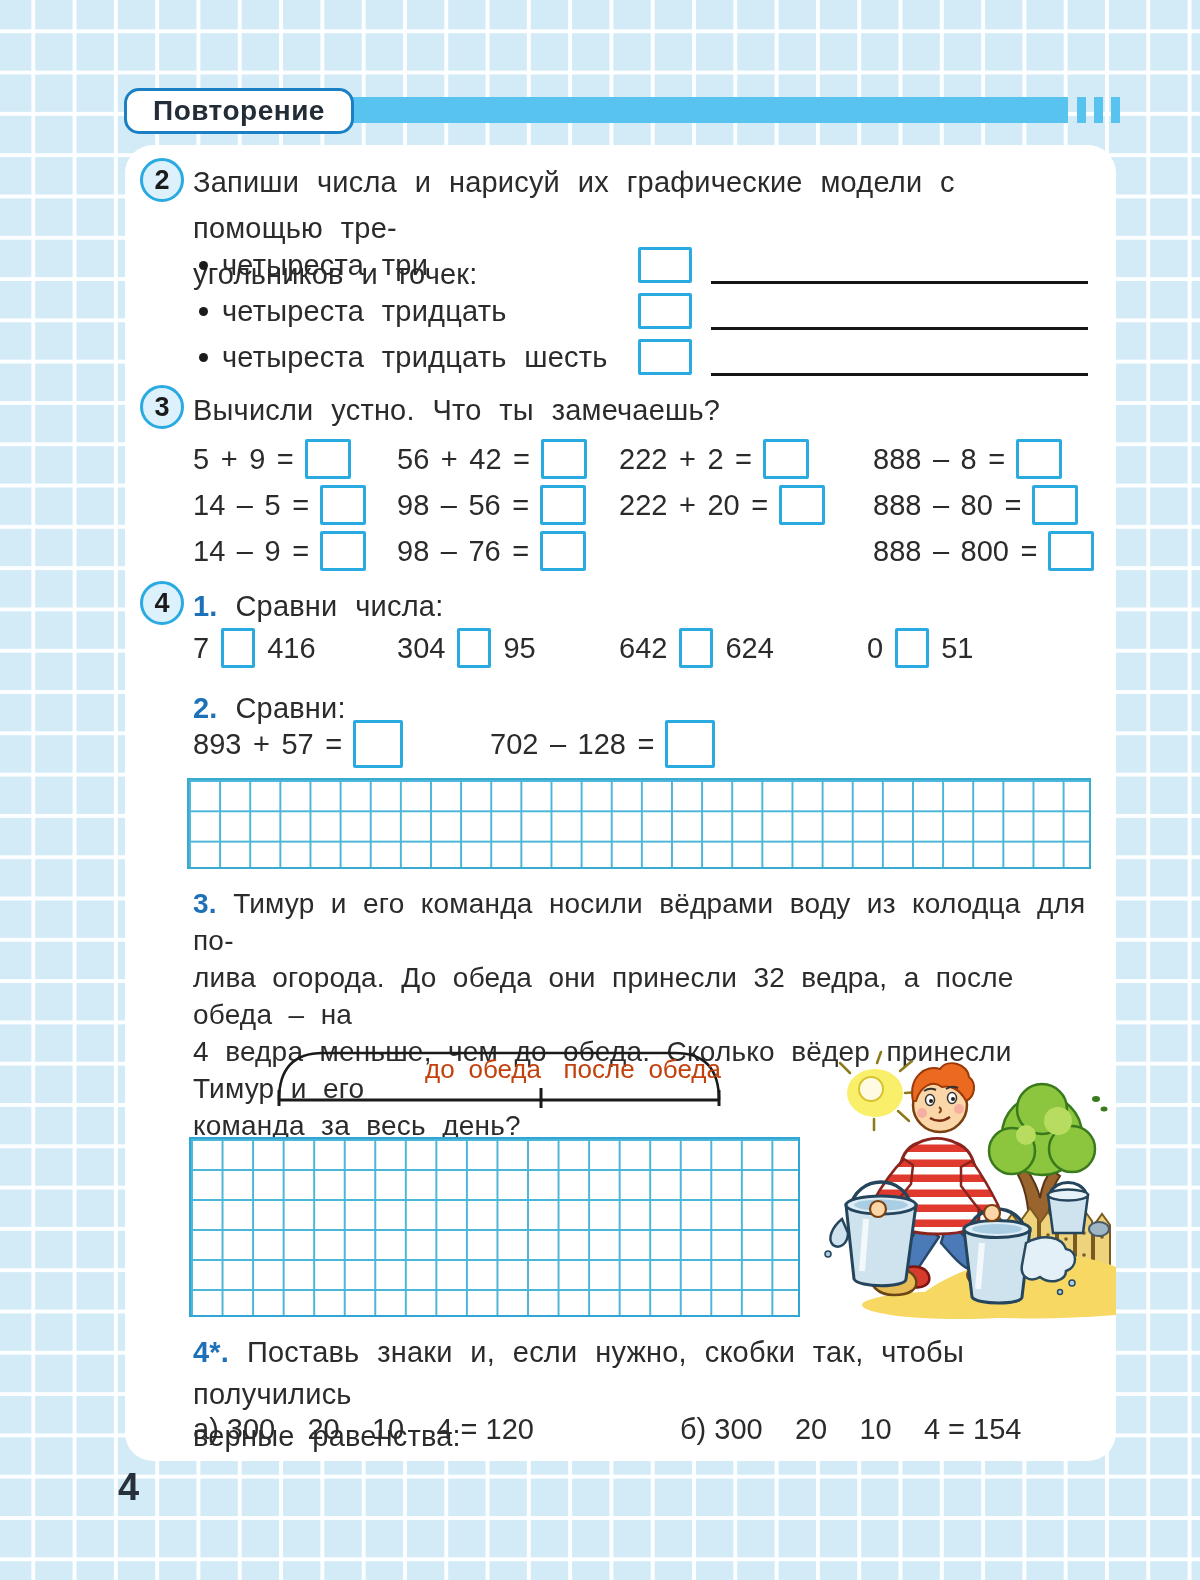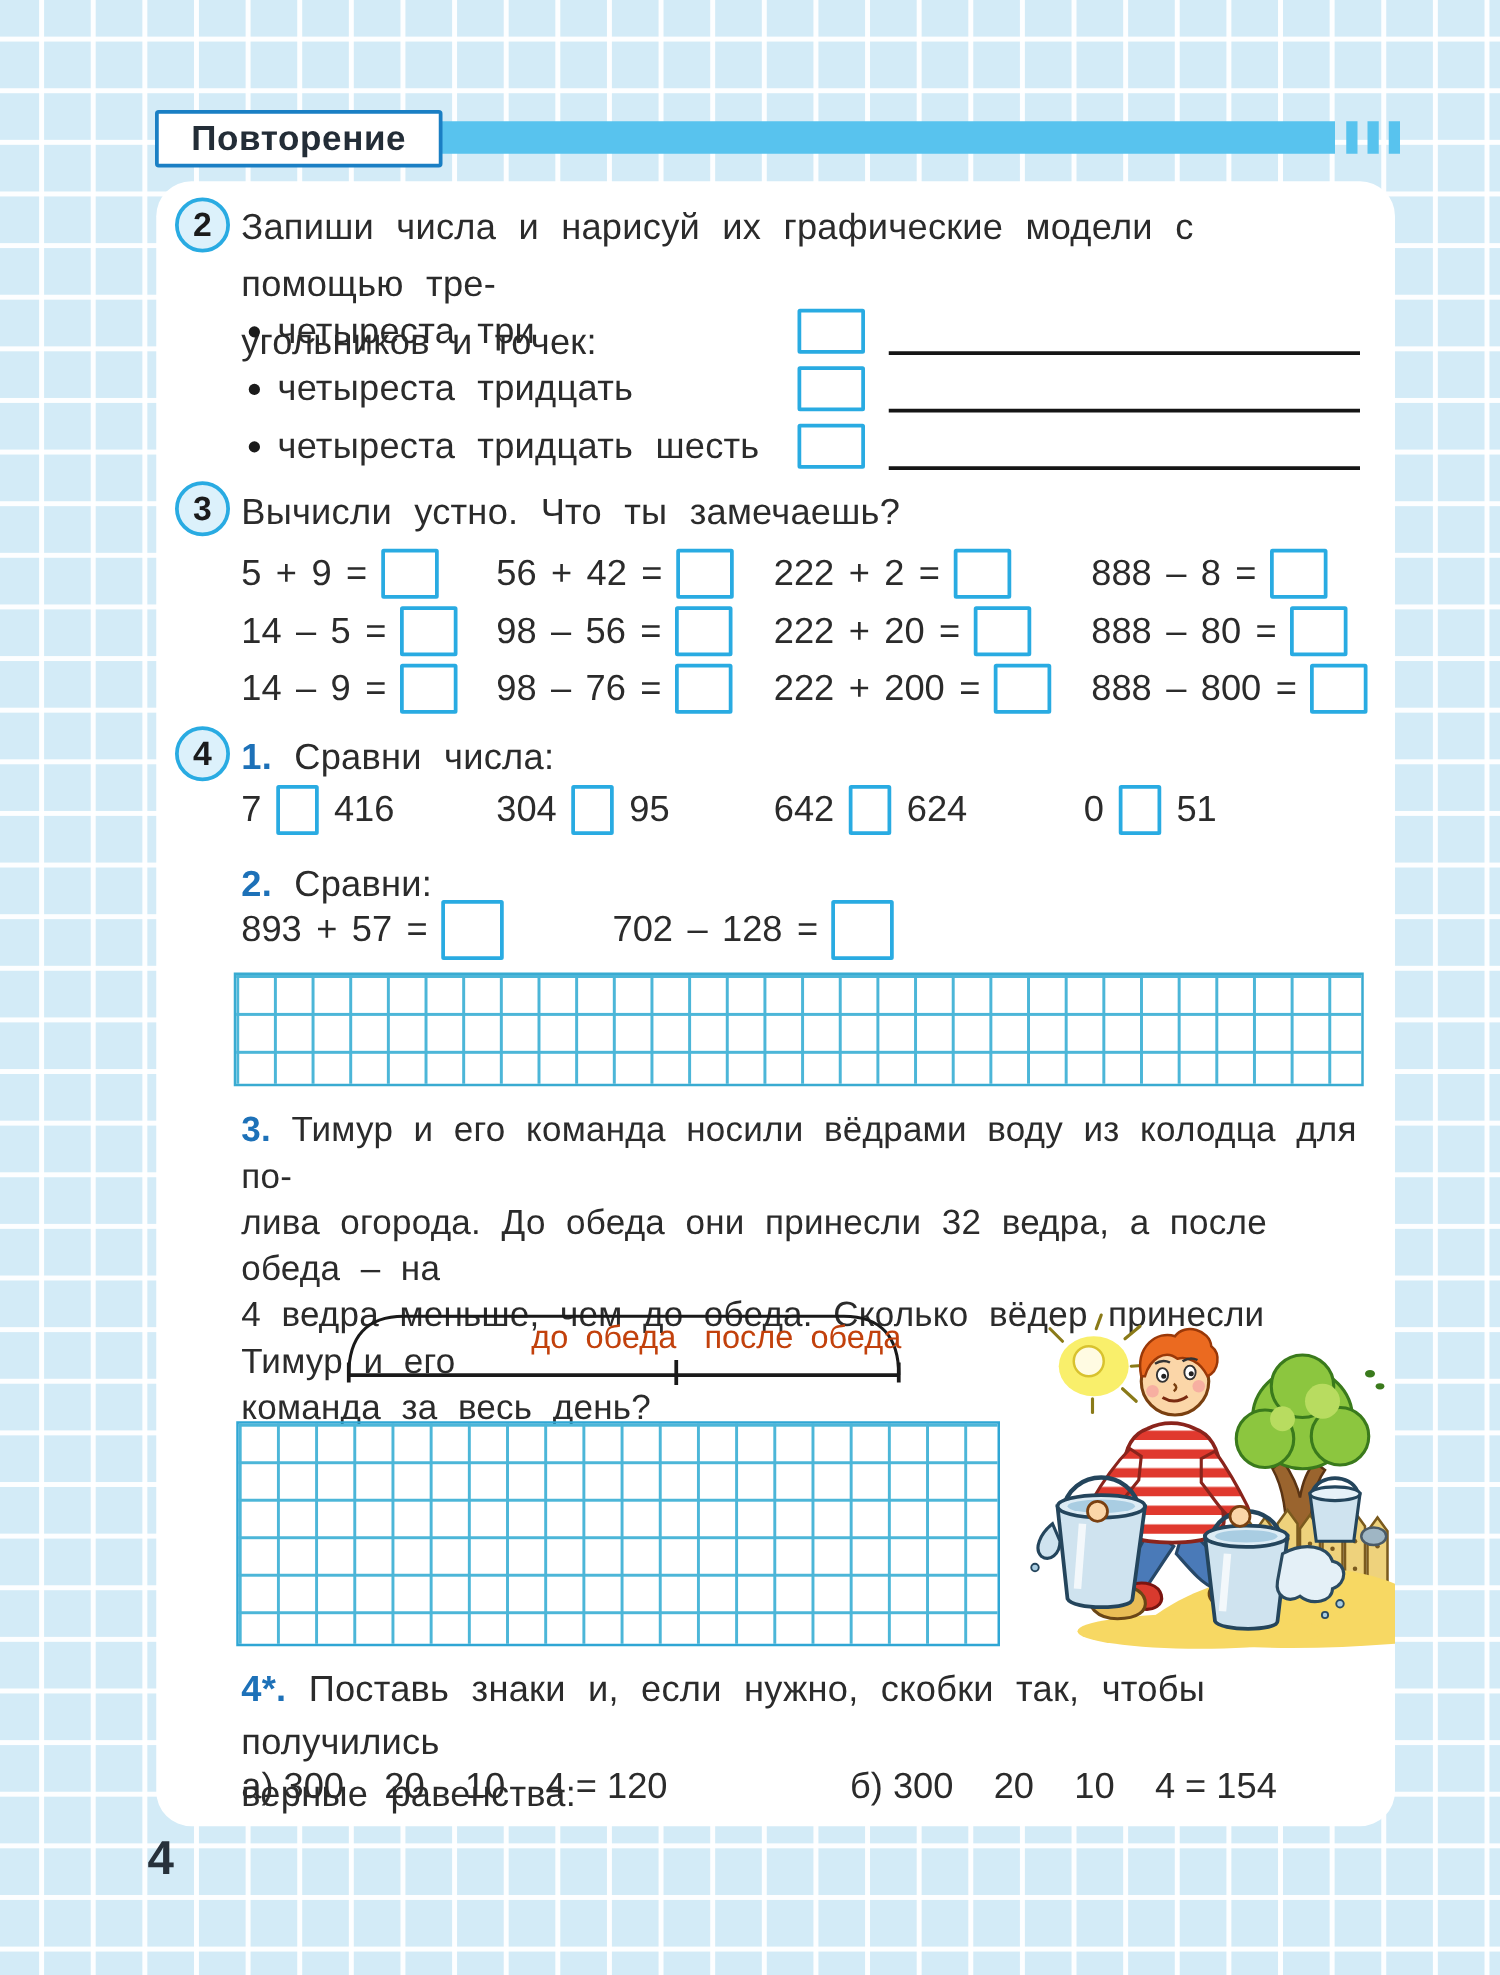--- a/index.html
+++ b/index.html
@@ -12,21 +12,21 @@
       linear-gradient(to bottom, rgba(255,255,255,.95) 4px, transparent 4px);
     background-size:41.3px 41.3px;
     background-position:-10px -12px;
   }
   .abs{position:absolute;}
   
   .hdr-bar{left:270px;top:97px;width:798px;height:26px;background:#58c3ee;}
   .hdr-tick{top:97px;width:9px;height:26px;background:#58c3ee;}
   .hdr-label{
     left:124px;top:88px;width:230px;height:46px;background:#ffffff;
-    border:3px solid #1a7fc4;border-radius:3px;box-sizing:border-box;
+    border:3px solid #1a7fc4;border-radius:15px;box-sizing:border-box;
     display:flex;align-items:center;justify-content:center;
     font-weight:bold;font-size:28px;color:#232d37;letter-spacing:.5px;
   }
   
   .sheet{left:125px;top:145px;width:991px;height:1316px;background:#ffffff;border-radius:28px;}
   
   .circ{
     width:44px;height:44px;border-radius:50%;background:#dcf1fb;border:3px solid #29abe2;
     box-sizing:border-box;display:flex;align-items:center;justify-content:center;
     font-weight:bold;font-size:27px;color:#1b1b1b;
@@ -143,24 +143,20 @@
         <span class="abox b46"></span>
       </span>
   </div>
   <div class="abs" style="left:68px;top:385px;width:905px;height:42px;">
     <span class="abs eq" style="left:0;top:0;height:42px;">
         <span>14 – 9 =</span>
         <span class="abox b46"></span>
       </span>
     <span class="abs eq" style="left:204px;top:0;height:42px;">
         <span>98 – 76 =</span>
-        <span class="abox b46"></span>
-      </span>
-    <span class="abs eq" style="left:426px;top:0;height:42px;">
-        <span>222 + 200 =</span>
         <span class="abox b46"></span>
       </span>
     <span class="abs eq" style="left:680px;top:0;height:42px;">
         <span>888 – 800 =</span>
         <span class="abox b46"></span>
       </span>
   </div>
 
   <div class="abs circ" style="left:15px;top:436px;">
     <span>4</span>

